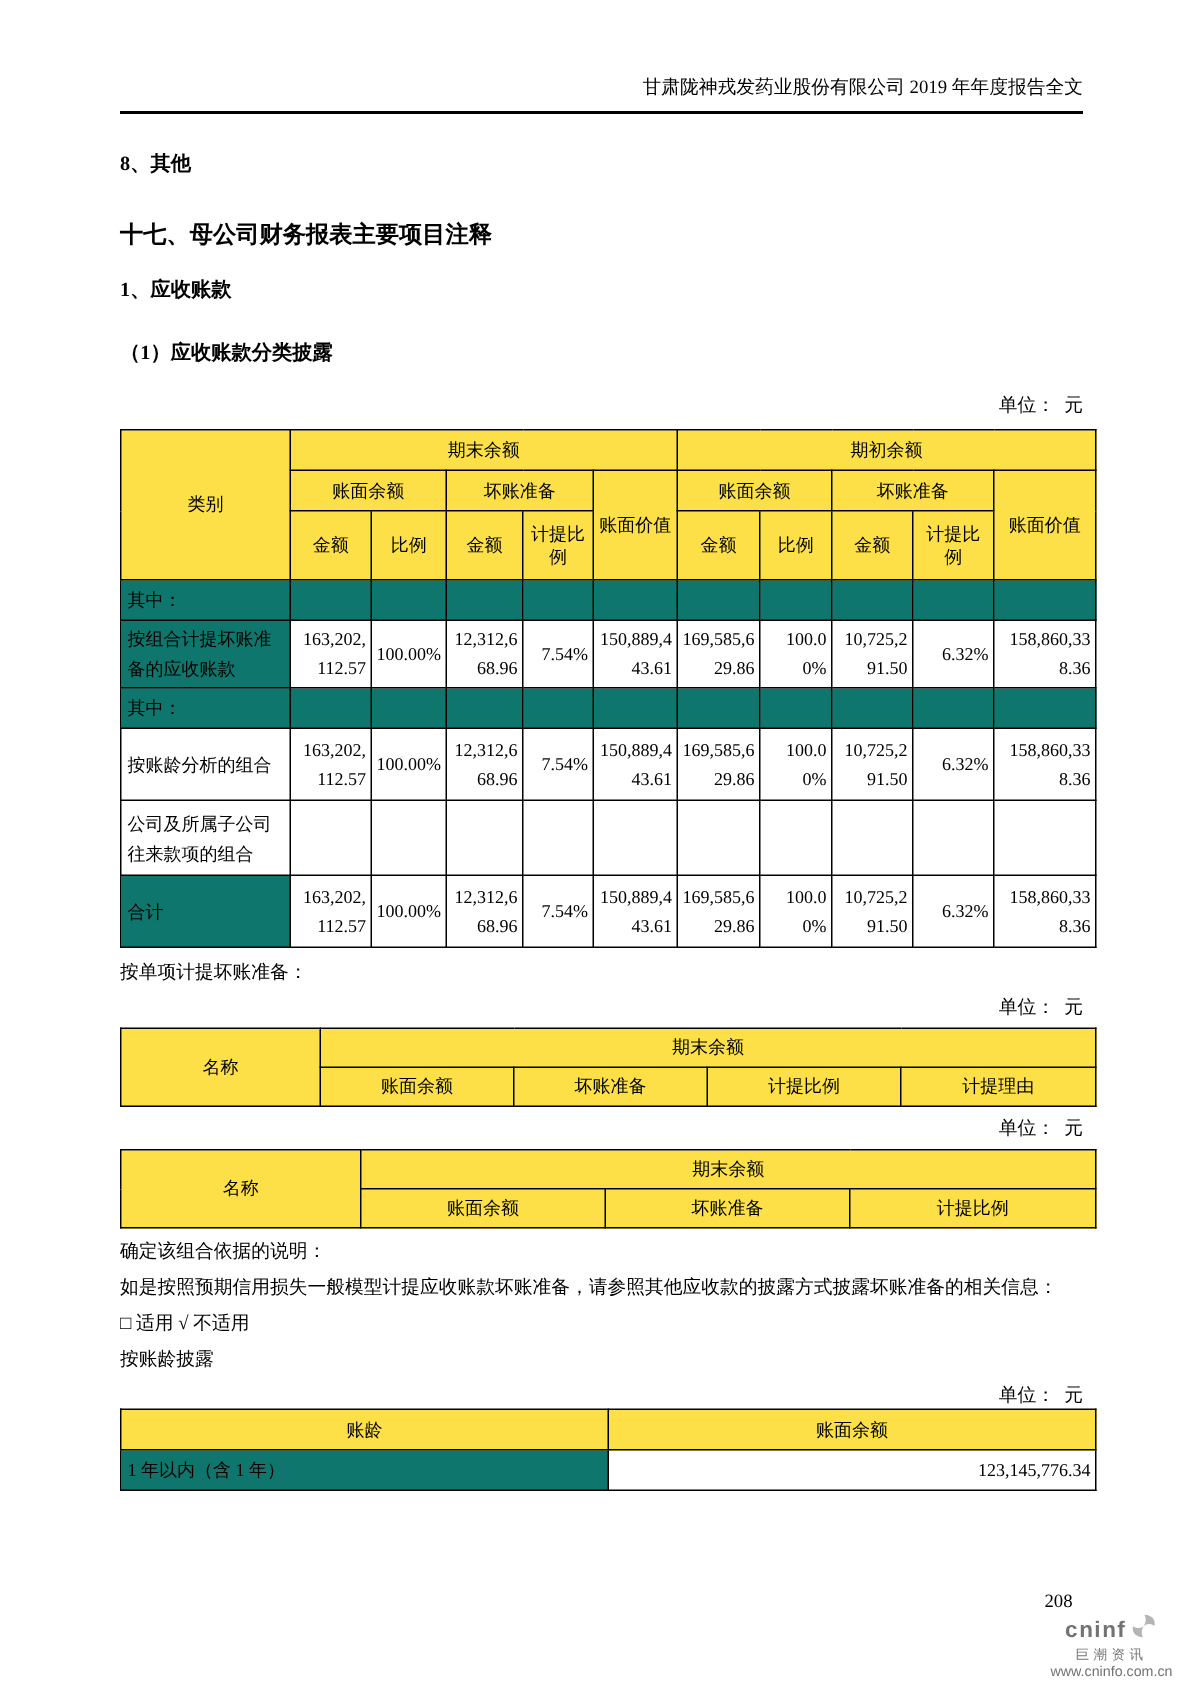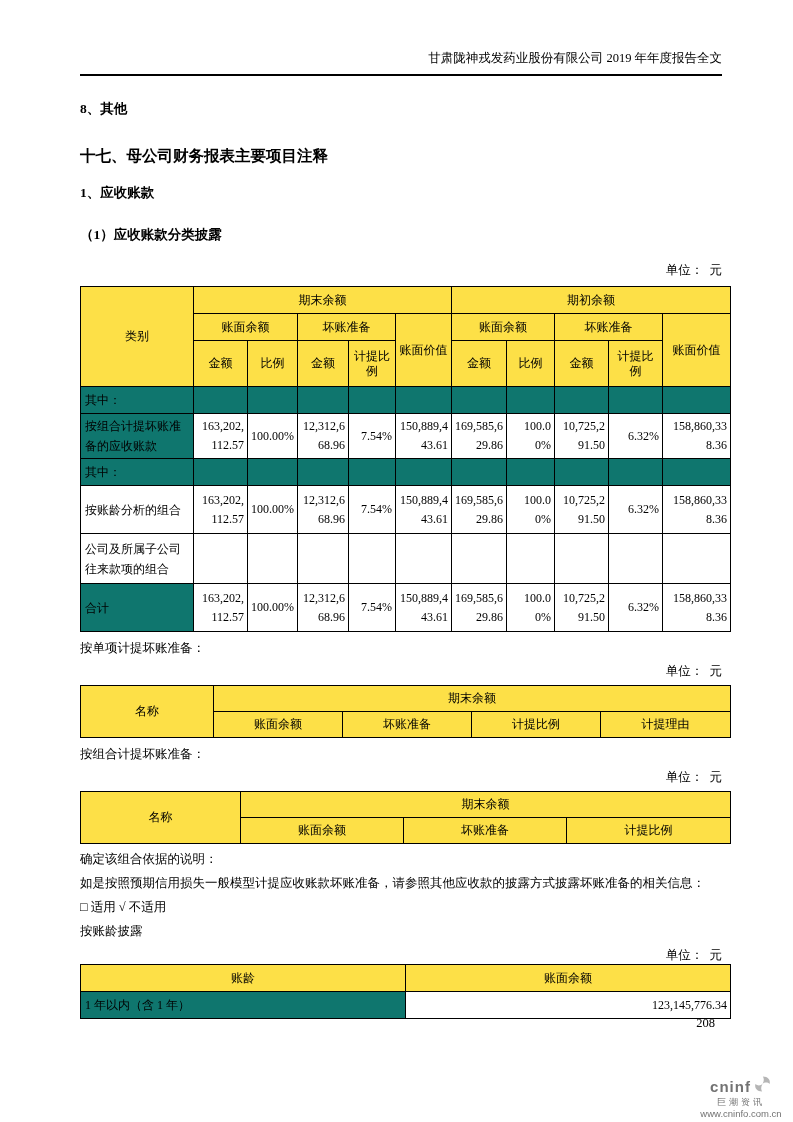--- a/index.html
+++ b/index.html
@@ -23,21 +23,21 @@
   th { text-align:center; background:#fde047; line-height:15px; }
   .t1 { margin-top:7px; }
   .t2, .t3 { margin-top:5px; }
   .t4 { margin-top:0; }
   .rh26 { height:26px; } .rh27 { height:27px; } .rh45 { height:45px; }
   .rh46 { height:46px; } .rh48 { height:48px; } .rh50 { height:50px; }
   td.lab { text-align:left; padding:2px 4px; line-height:20px; }
   td.num { text-align:right; word-break:break-all; line-height:19px; }
   td.shade, tr.shaded td { background:#0f766e; }
   .t4 td.val { text-align:right; }
-  .pageno { position:absolute; top:1016px; right:78px; font-size:12.5px; }
+  .pageno { position:absolute; top:1060px; right:78px; font-size:12.5px; }
   .cninfo { position:absolute; top:1075px; right:10px; width:84px;
             color:#737373; font-family:"Liberation Sans","DejaVu Sans",sans-serif; text-align:center; }
   .cninfo .row1 { display:flex; align-items:center; justify-content:center; gap:2px; }
   .cninfo .brand { font-size:15px; font-weight:bold; letter-spacing:1px; }
   .cninfo .cn { font-size:9px; letter-spacing:3px; line-height:11px; }
   .cninfo .url { font-size:9.5px; line-height:11px; letter-spacing:0; }
 </style>
 </head>
 <body>
 
@@ -193,21 +193,20 @@
       </tr>
       <tr class="rh26">
         <th>账面余额</th>
         <th>坏账准备</th>
         <th>计提比例</th>
         <th>计提理由</th>
       </tr>
     </thead>
   </table>
 
-  <div class="note">按组合计提坏账准备：</div>
   <div class="unit tight">单位：  元</div>
 
   <table class="t3">
     <colgroup>
       <col style="width:160px">
         <col style="width:163px">
         <col style="width:163px">
         <col style="width:164px">
     </colgroup>
     <thead>

